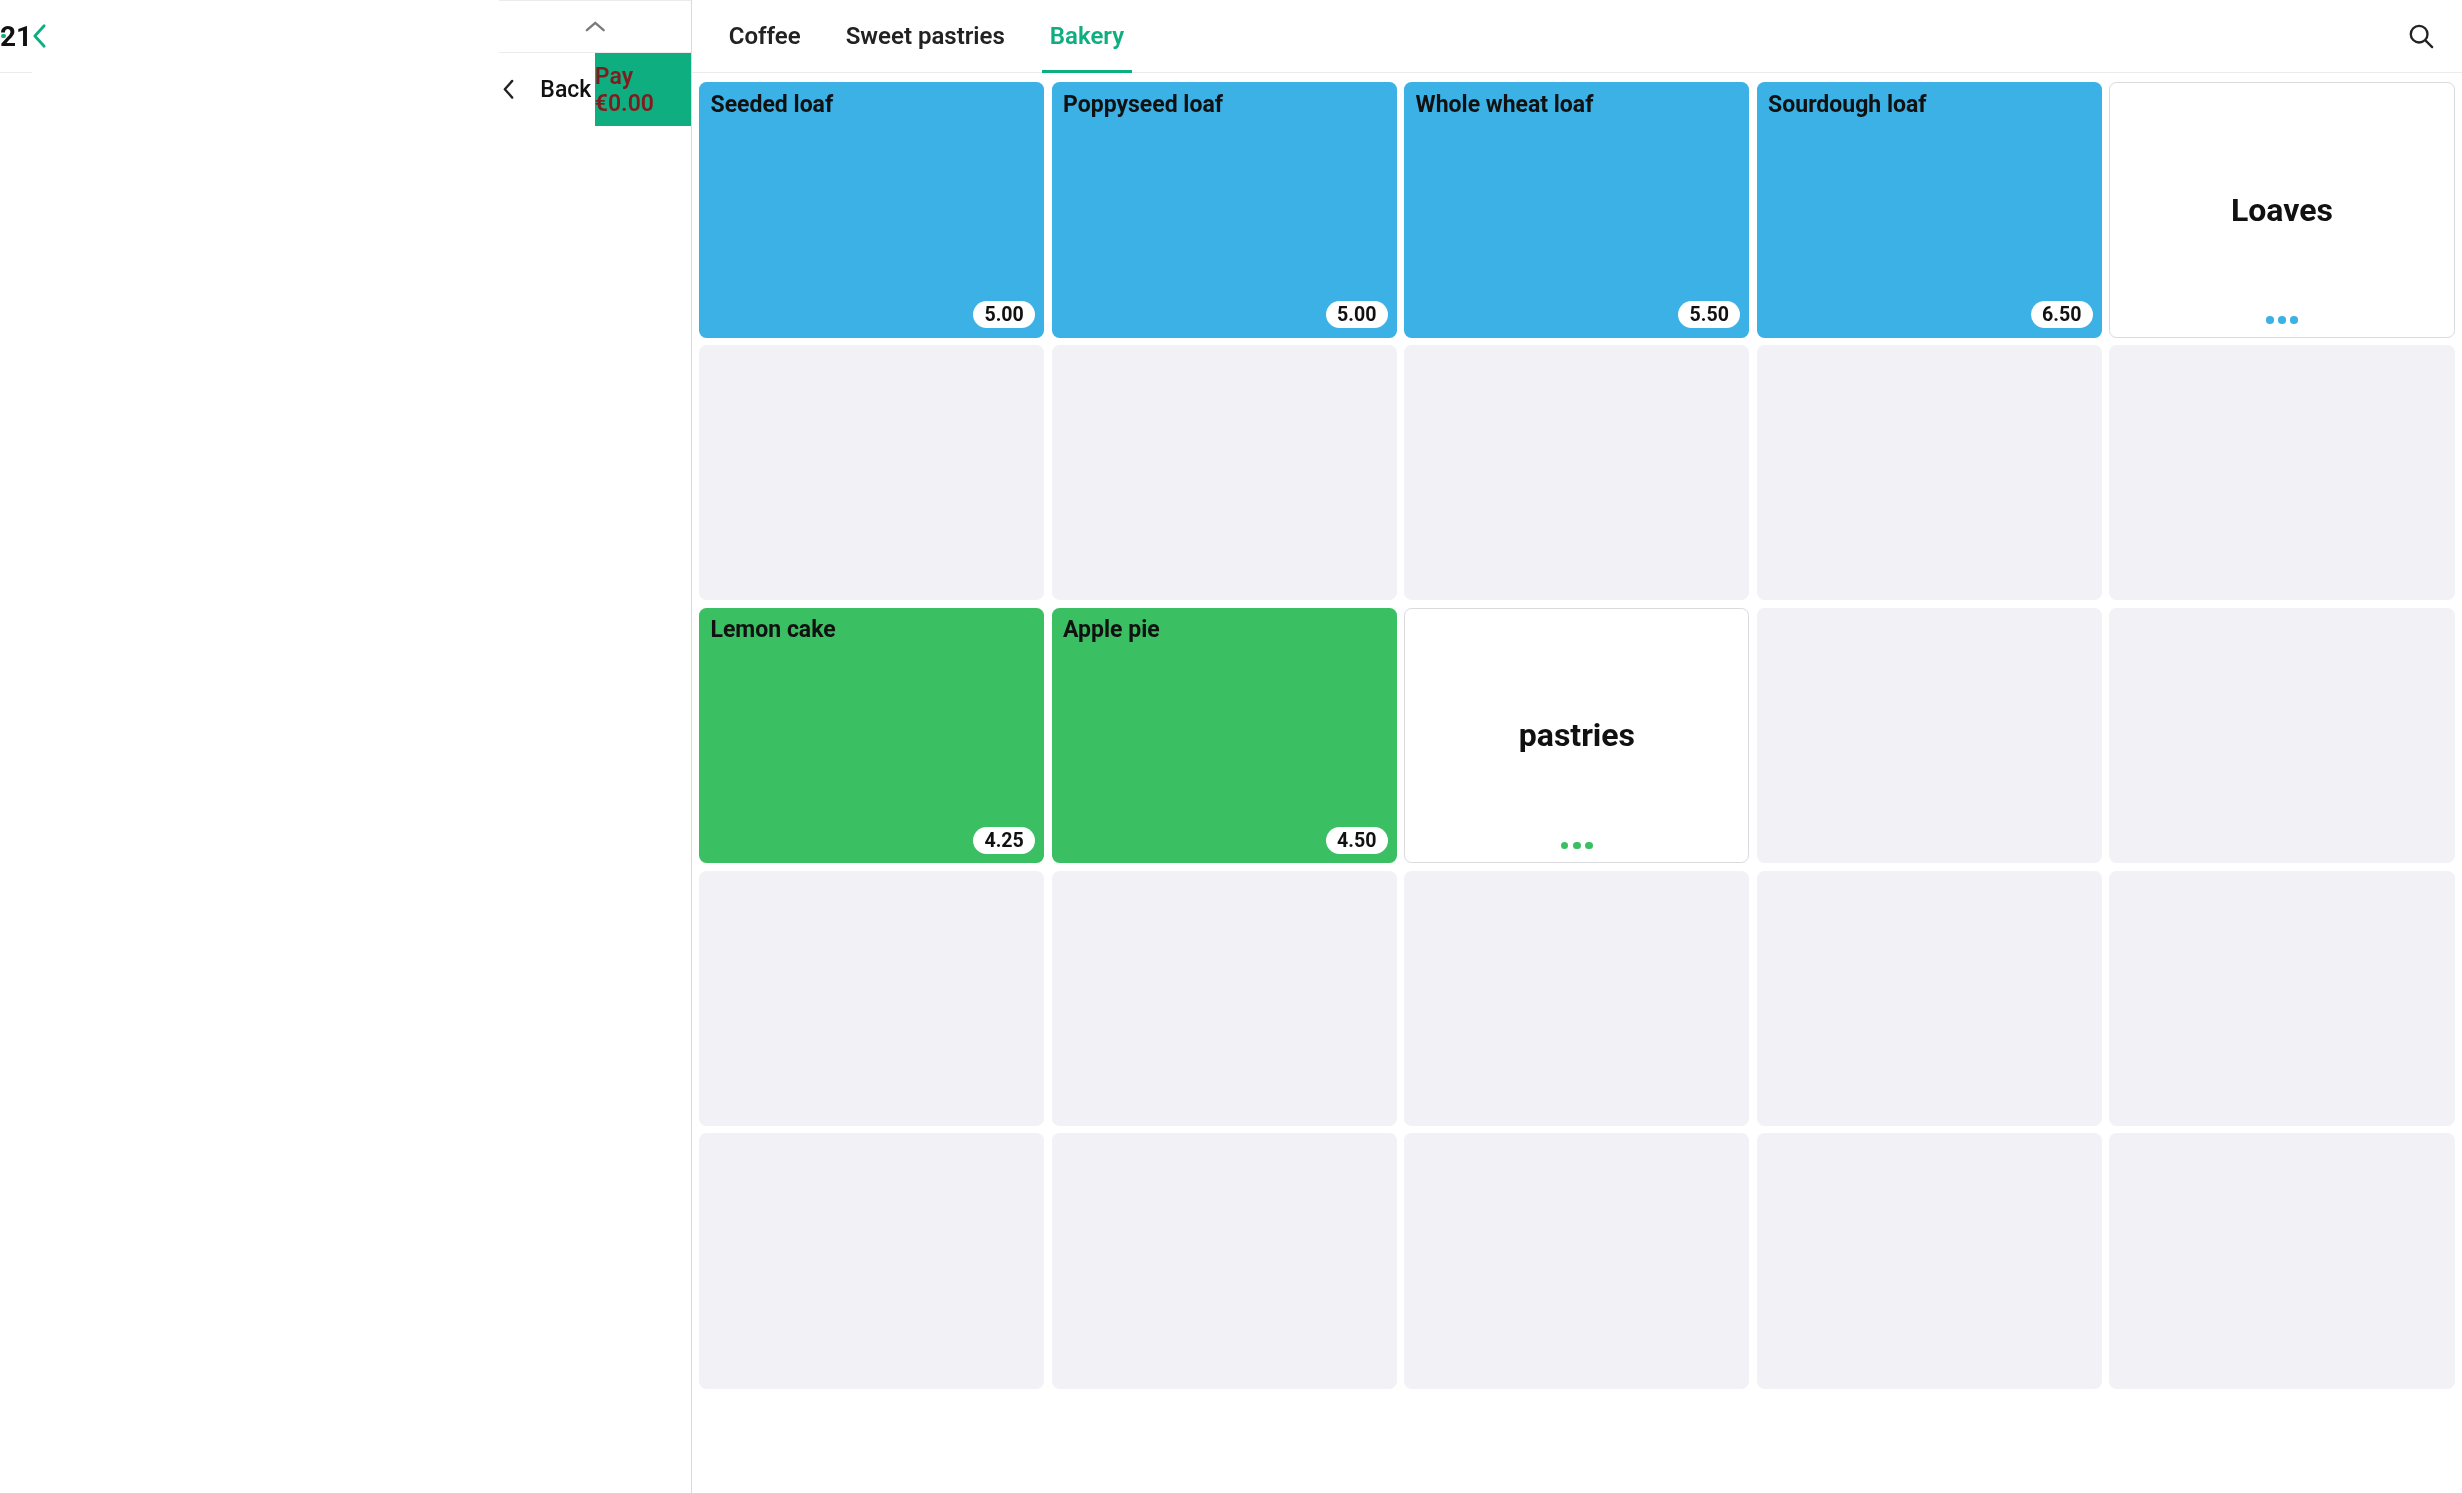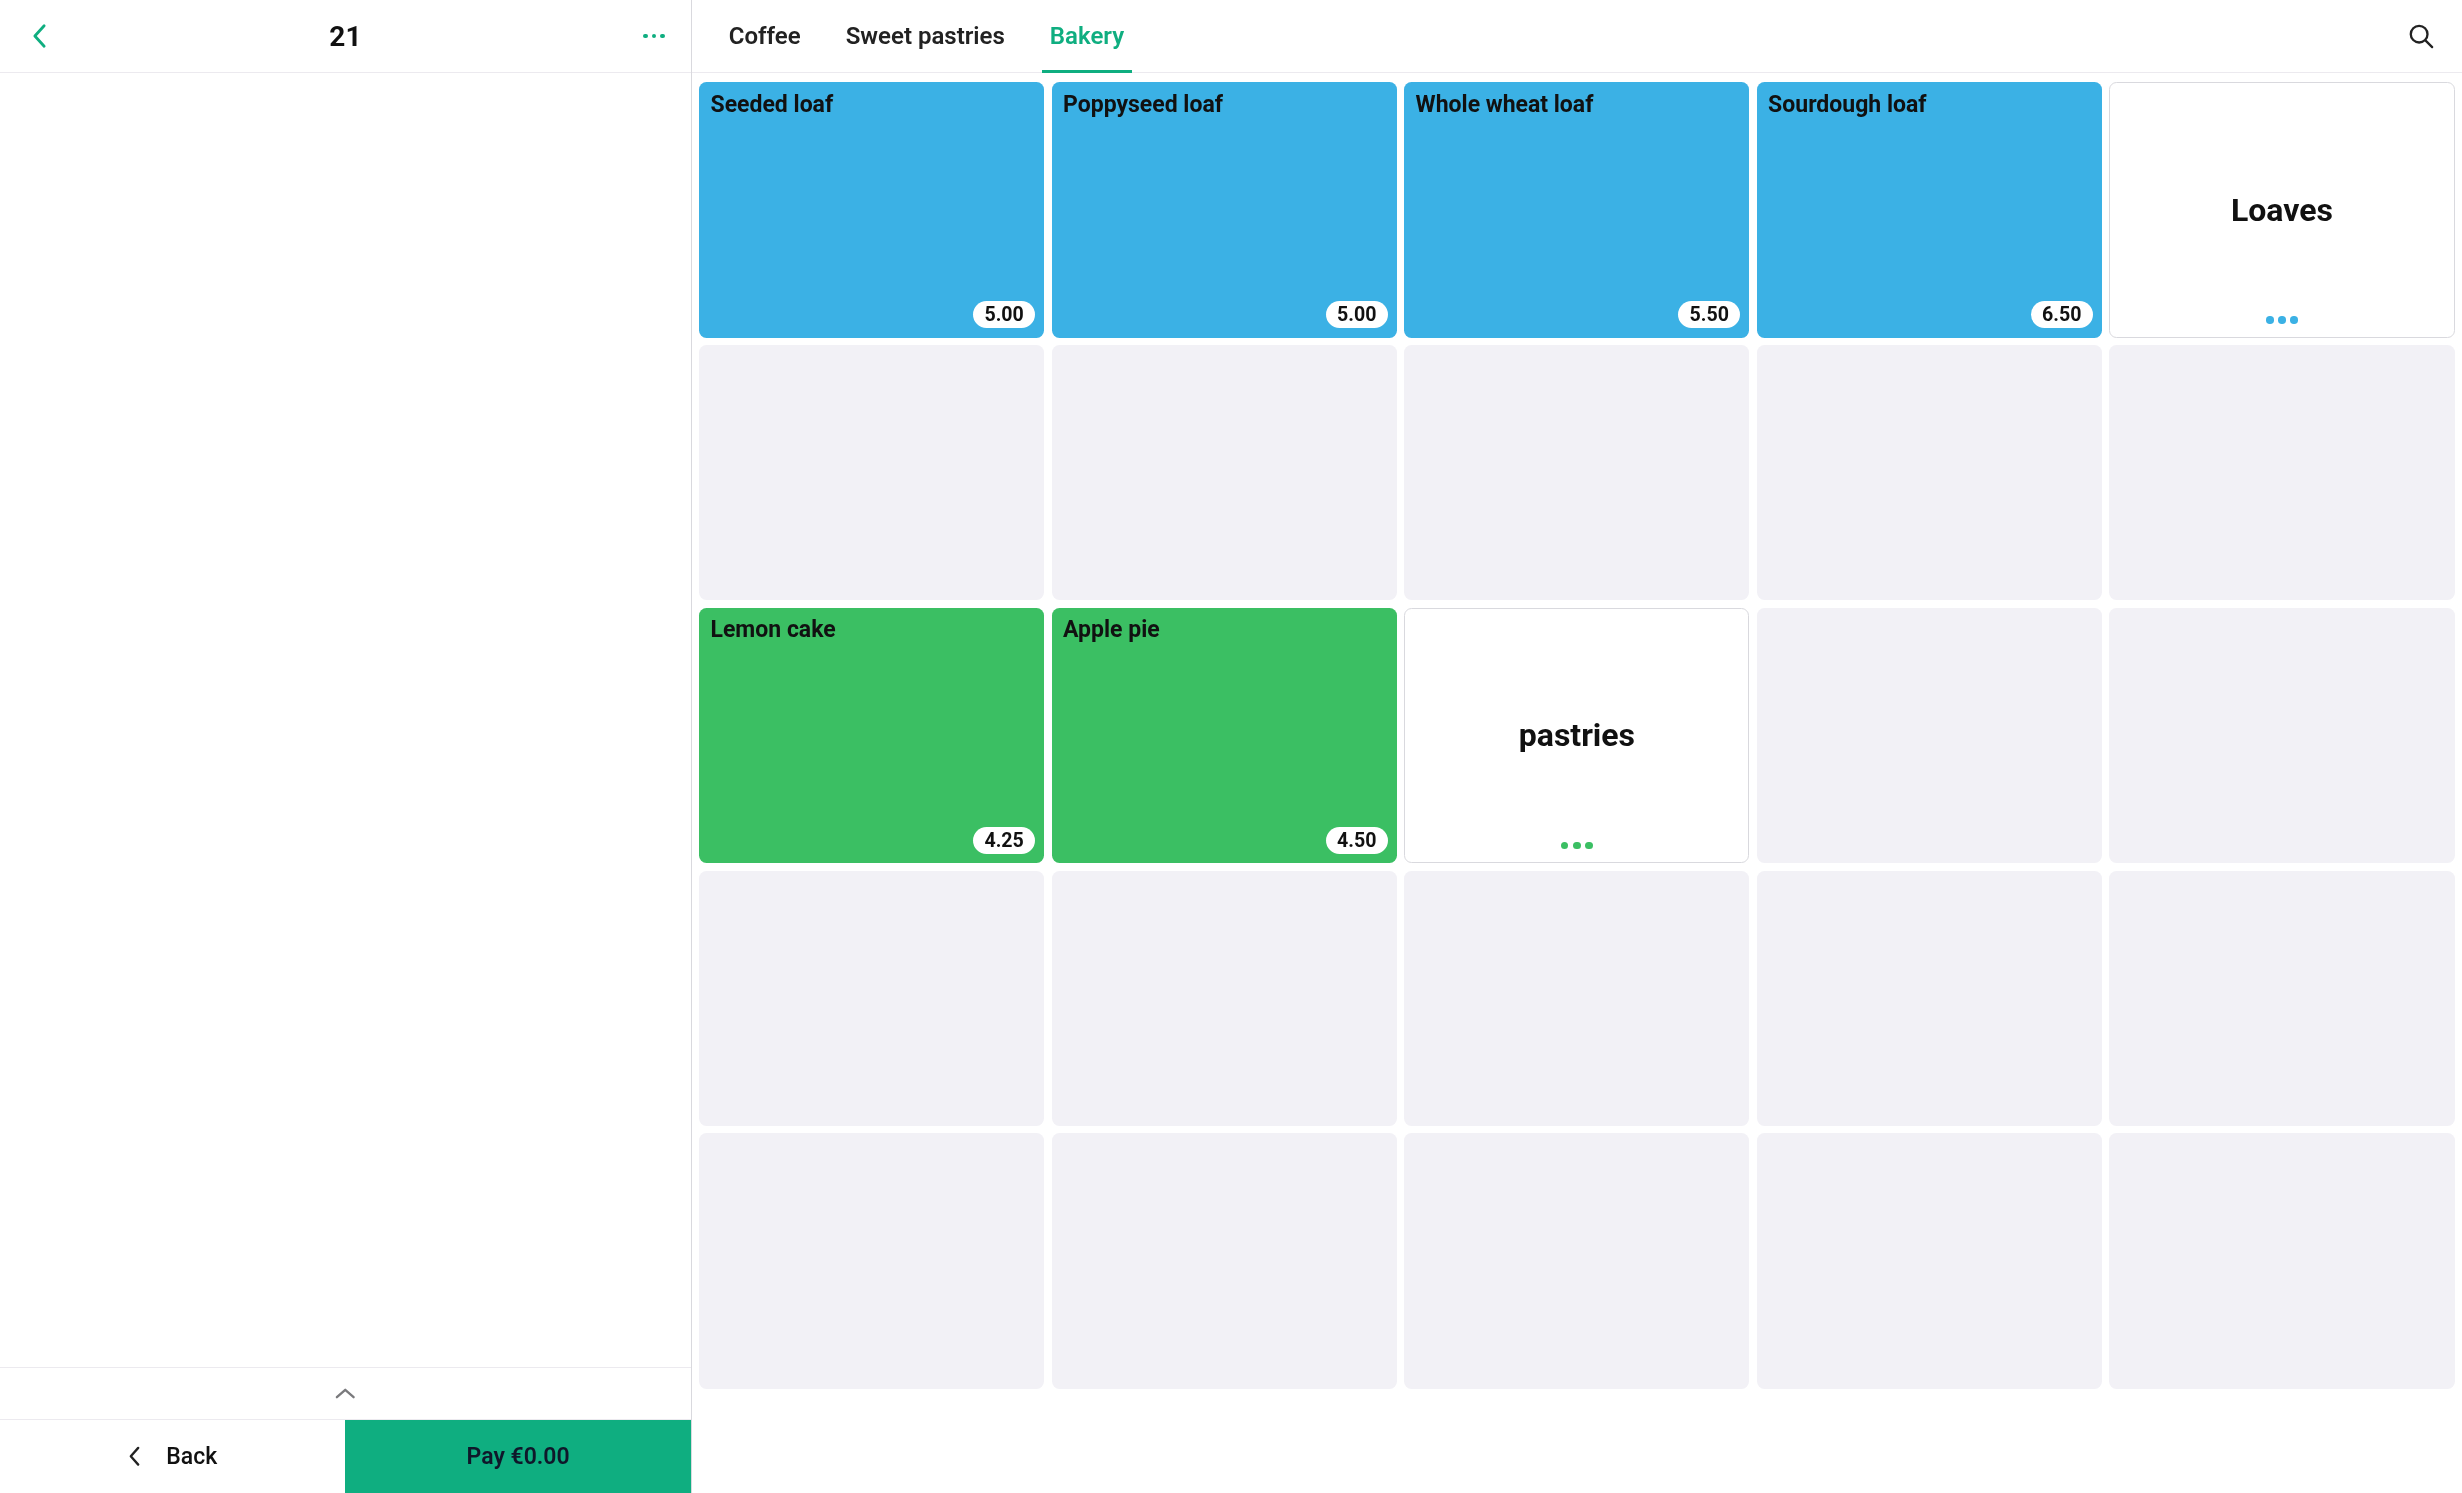--- a/index.html
+++ b/index.html
@@ -14,21 +14,20 @@
     display: flex;
     height: 100vh;
     width: 100%;
   }
   
   .sidebar {
     width: 28.1%;
     min-width: 279px;
     border-right: 0.9px solid #d9d9de;
     display: flex;
-    flex-direction: column;
     background: #fff;
   }
   .sidebar-header {
     height: 73px;
     border-bottom: 0.9px solid #eceaef;
     display: flex;
     align-items: center;
     position: relative;
   }
   .sidebar-back-chevron {
@@ -85,21 +84,21 @@
     background: #fff;
   }
   .pay-button {
     flex: 1;
     display: flex;
     align-items: center;
     justify-content: center;
     font-size: 23px;
     font-weight: 600;
     background: #0fae80;
-    color: #0f172a;
+    color: #7f1d1d;
     cursor: pointer;
   }
 
   
   .main {
     flex: 1;
     display: flex;
     flex-direction: column;
     background: #fff;
   }

